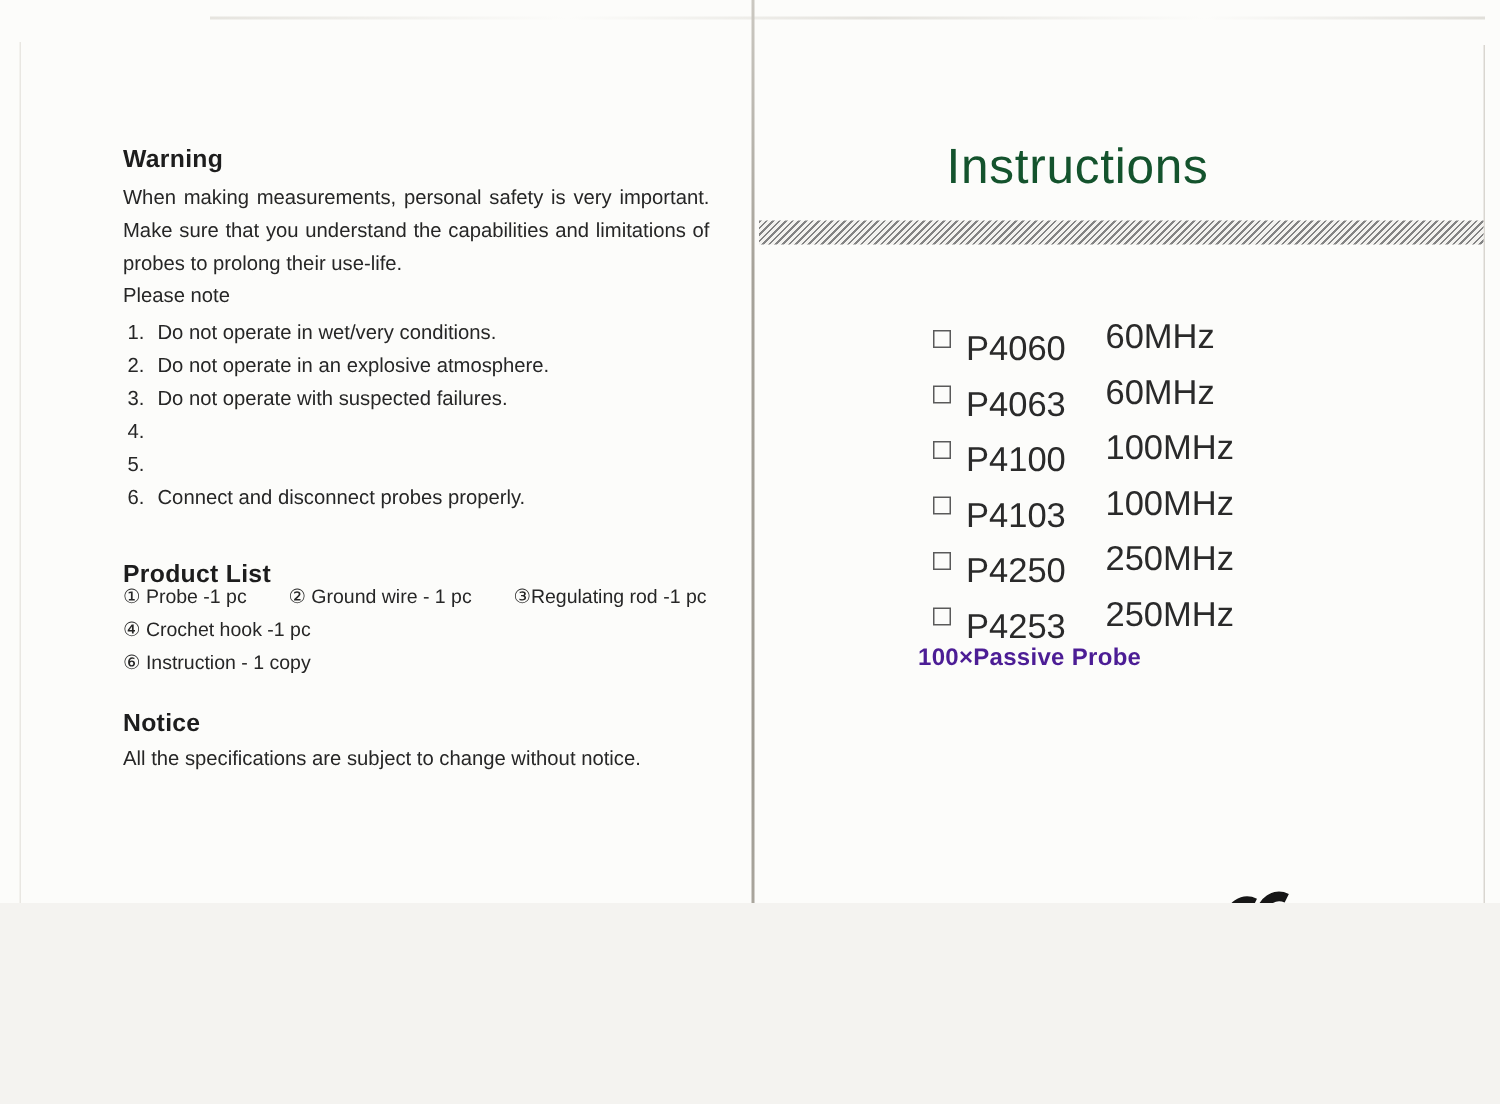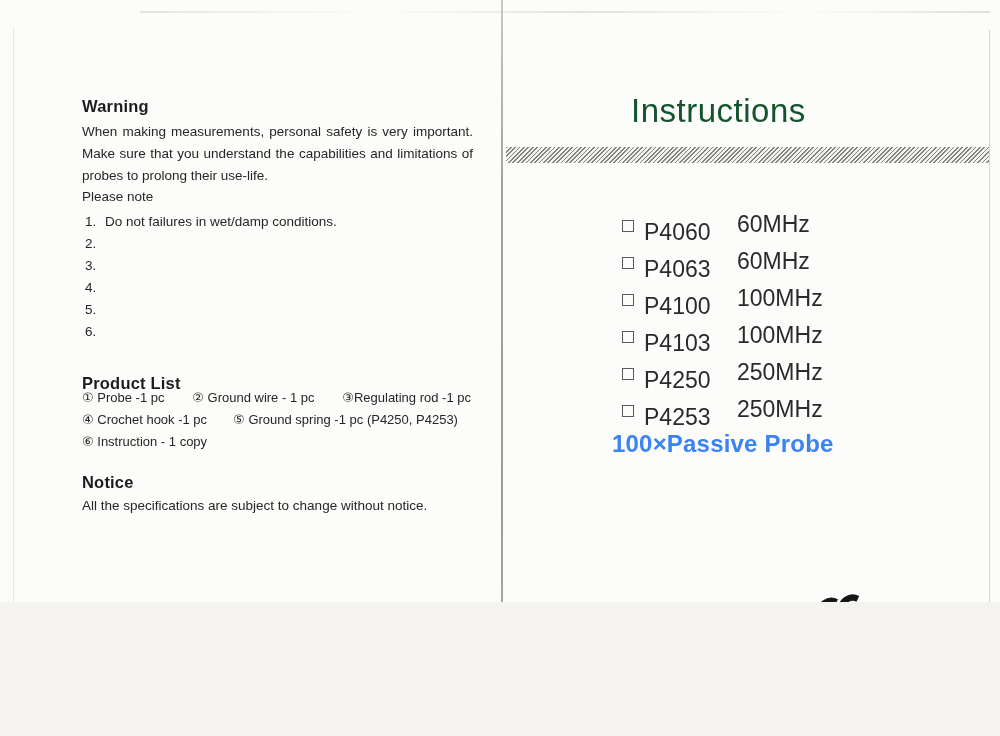--- a/index.html
+++ b/index.html
@@ -67,21 +67,21 @@
   }
   .please-note { position: absolute; left: 82px; top: 189px; font-size: 13.5px; }
   .safety-list { position: absolute; left: 82px; top: 211px; width: 395px; }
   .safety-item { display: flex; height: 22px; align-items: baseline; font-size: 13.5px; line-height: 22px; }
   .safety-num { flex: none; width: 23px; padding-left: 3px; box-sizing: border-box; }
 
   .product-heading { top: 374px; }
   .product-rows { position: absolute; left: 82px; top: 388px; width: 389px; font-size: 13px; }
   .product-row { height: 22px; line-height: 20px; white-space: nowrap; }
   .product-row-1 { display: flex; justify-content: space-between; }
-  .product-row-2 { display: flex; gap: 26px; }
+  .product-row-2 { display: flex; gap: 16px; }
 
   .notice-heading { top: 473px; }
   .notice-body { position: absolute; left: 82px; top: 498px; font-size: 13.5px; }
 
   
   .right-page { position: absolute; left: 500px; top: 0; width: 500px; height: 736px; }
   .instructions-title {
     position: absolute; left: 95px; top: 92px;
     font-size: 33px; font-weight: 400; color: #14532d;
     letter-spacing: 0.5px;
@@ -97,21 +97,21 @@
   .cbx {
     flex: none;
     width: 10px; height: 10px;
     border: 1.5px solid #5a5a5a;
     margin-right: 10px; margin-top: 2px;
     background: transparent;
   }
   .probe-model { width: 93px; margin-top: 16px; }
   .passive-label {
     position: absolute; left: 112px; top: 430px;
-    font-size: 24px; font-weight: bold; color: #3b82f6;
+    font-size: 16px; font-weight: bold; color: #4c1d95;
     letter-spacing: 0.2px;
   }
   .ce-mark { position: absolute; left: 316px; top: 589px; width: 48px; height: 44px; }
 </style>
 </head>
 <body>
 
 <div class="scan">
 
   <div class="edge-top"></div>
@@ -124,50 +124,52 @@
 
     <div class="heading warning-heading">Warning</div>
 
     <div class="warning-paragraph">When making measurements, personal safety is very important. Make sure that you understand the capabilities and limitations of probes to prolong their use-life.</div>
 
     <div class="please-note">Please note</div>
 
     <div class="safety-list">
       <div class="safety-item">
         <span class="safety-num">1.</span>
-        <span>Do not failures in wet/damp conditions.</span>
+        <span>Do not operate in wet/very conditions.</span>
       </div>
       <div class="safety-item">
         <span class="safety-num">2.</span>
+        <span>Do not operate in an explosive atmosphere.</span>
       </div>
       <div class="safety-item">
         <span class="safety-num">3.</span>
+        <span>Do not operate with suspected failures.</span>
       </div>
       <div class="safety-item">
         <span class="safety-num">4.</span>
       </div>
       <div class="safety-item">
         <span class="safety-num">5.</span>
       </div>
       <div class="safety-item">
         <span class="safety-num">6.</span>
+        <span>Connect and disconnect probes properly.</span>
       </div>
     </div>
 
     <div class="heading product-heading">Product List</div>
 
     <div class="product-rows">
       <div class="product-row product-row-1">
         <span>① Probe -1 pc</span>
         <span>② Ground wire - 1 pc</span>
         <span>③Regulating rod -1 pc</span>
       </div>
       <div class="product-row product-row-2">
         <span>④ Crochet hook -1 pc</span>
-        <span>⑤ Ground spring -1 pc (P4250, P4253)</span>
       </div>
       <div class="product-row">
         <span>⑥ Instruction - 1 copy</span>
       </div>
     </div>
 
     <div class="heading notice-heading">Notice</div>
 
     <div class="notice-body">All the specifications are subject to change without notice.</div>
   </div>

